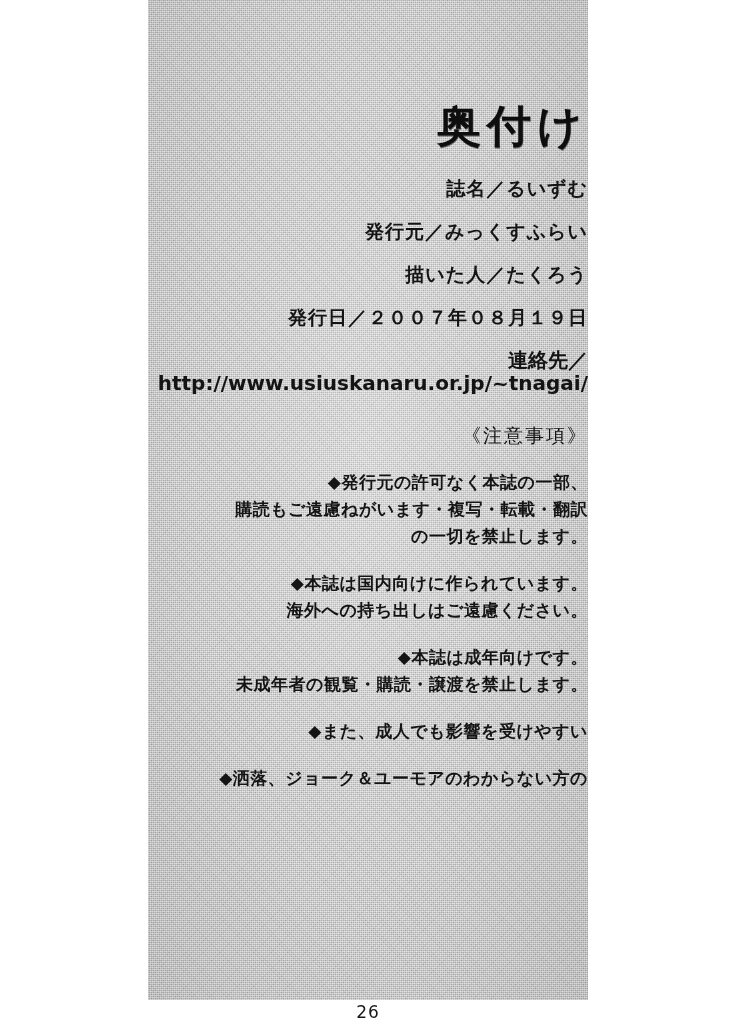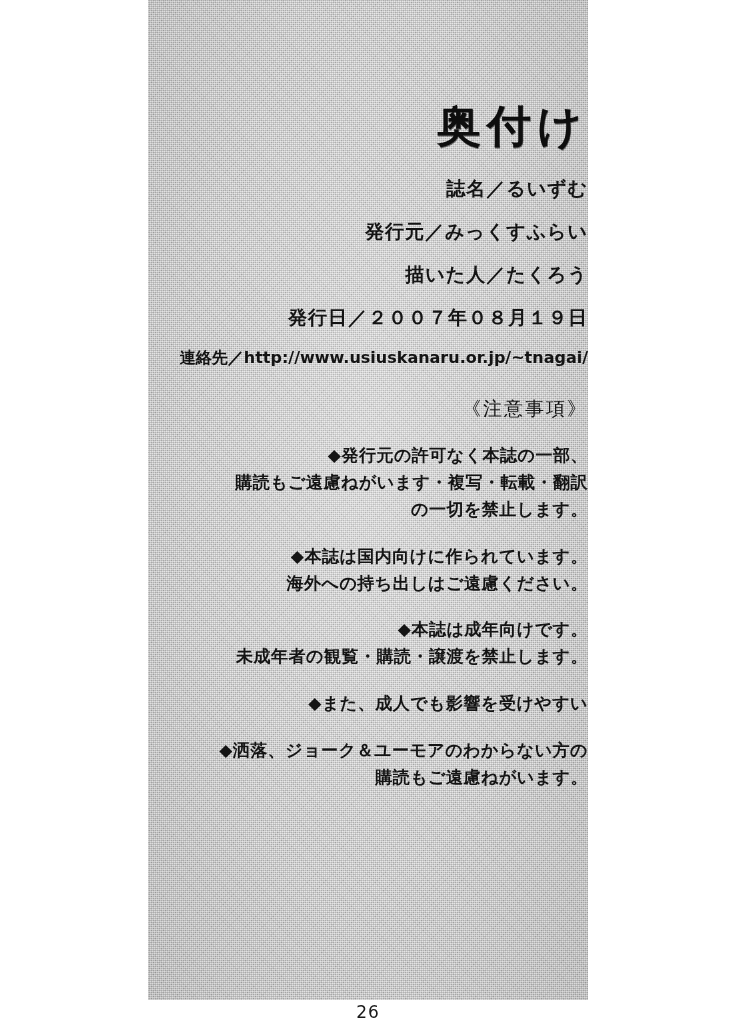--- a/index.html
+++ b/index.html
@@ -64,21 +64,21 @@
   }
   .meta-line {
     font-size: 19px;
     font-weight: 700;
     letter-spacing: 1px;
     line-height: 1.15;
     margin: 0 0 21px 0;
     color: #141414;
   }
   .meta-line.url {
-    font-size: 16px;
+    font-size: 20px;
     letter-spacing: 0px;
     margin-top: 16px;
   }
 
   .notice-heading {
     margin: 28px 0 22px 0;
     font-size: 19px;
     font-weight: 400;
     letter-spacing: 2px;
     color: #141414;
@@ -141,19 +141,18 @@
       <p>◆本誌は成年向けです。</p>
       <p>未成年者の観覧・購読・譲渡を禁止します。</p>
     </div>
 
     <div class="notice-group">
       <p>◆また、成人でも影響を受けやすい</p>
     </div>
 
     <div class="notice-group">
       <p>◆洒落、ジョーク＆ユーモアのわからない方の</p>
-      <p>購読もご遠慮ねがいます。</p>
     </div>
 
   </div>
 </div>
 
 <div class="page-number">26</div>
 
 </body></html>

